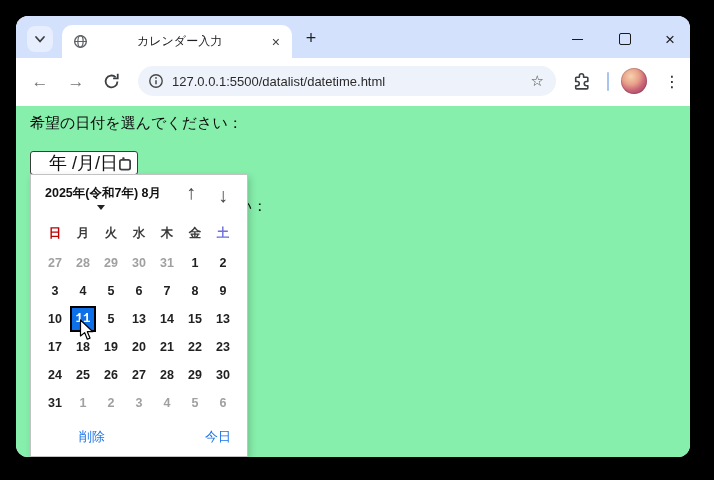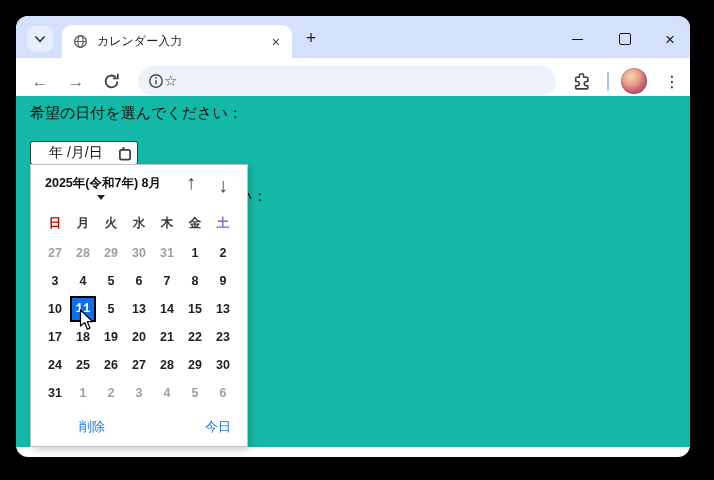--- a/index.html
+++ b/index.html
@@ -9,21 +9,21 @@
     -webkit-font-smoothing:antialiased;
   }
   
   .window{position:absolute;left:16px;top:16px;width:674px;height:441px;
     background:#fff;border-radius:12px;overflow:hidden;}
   
   .tabstrip{position:absolute;left:0;top:0;width:100%;height:42px;background:var(--tabstrip-bg,#d3e1fc);}
   .chevron-btn{position:absolute;left:11px;top:10px;width:26px;height:26px;border-radius:8px;
     background:#e7eefd;display:flex;align-items:center;justify-content:center;}
   .tab{position:absolute;left:46px;top:9px;width:230px;height:33px;background:#fff;
-    border-radius:10px 10px 0 0;display:flex;align-items:center;}
+    border-radius:10px 10px 0 0;display:flex;align-items:center;gap:40px;}
   .tab .favicon{margin-left:11px;display:flex;}
   .tab .tab-title{margin-left:9px;font-size:12px;color:#202124;white-space:nowrap;overflow:hidden;flex:1;}
   .tab .tab-close{margin-right:12px;font-size:14px;color:#3c4043;line-height:1;cursor:default;}
   .newtab{position:absolute;left:283px;top:10px;width:24px;height:24px;display:flex;align-items:center;
     justify-content:center;font-size:18px;color:#1f1f1f;}
   .win-btn{position:absolute;top:11px;width:24px;height:24px;display:flex;align-items:center;justify-content:center;}
   .wb-min{left:549px;} .wb-max{left:597px;} .wb-close{left:642px;font-size:17px;color:#1a1a1a;line-height:1;}
   .min-glyph{width:11px;height:0;border-top:1.6px solid #1a1a1a;}
   .max-glyph{width:10px;height:10px;border:1.4px solid #1a1a1a;border-radius:2px;}
   
@@ -39,26 +39,26 @@
   .urlbar .star{margin-right:12px;font-size:15px;color:#454545;}
   .ext-ic{position:absolute;left:556px;top:14px;}
   .tb-sep{position:absolute;left:591px;top:14px;width:2px;height:19px;background:#aac4f2;border-radius:1px;}
   .avatar{position:absolute;left:605px;top:10px;width:26px;height:26px;border-radius:50%;
     background:radial-gradient(circle at 38% 32%,#f6d2ae 0%,#e8a08a 35%,#c96277 60%,#8e3b54 100%);
     box-shadow:inset 0 0 0 1px rgba(0,0,0,.15);}
   .dots{position:absolute;left:646px;top:0;height:47px;width:20px;display:flex;align-items:center;
     justify-content:center;font-size:16px;color:#1f1f1f;}
   .tb-divider{position:absolute;left:0;top:89px;width:100%;height:1px;background:#dfe1e5;}
   
-  .content{position:absolute;left:0;top:80px;width:100%;height:351px;background:#14b8a6;}
+  .content{position:absolute;left:0;top:90px;width:100%;height:351px;background:#86efac;text-align:right;}
   .heading{position:absolute;left:14px;top:8px;font-size:15px;color:#0a0a0a;}
   .occluded{position:absolute;left:221px;top:91px;font-size:15px;color:#0a0a0a;z-index:1;}
   .date-input{position:absolute;left:14px;top:45px;width:106px;height:22px;border:1px solid #3c3c3c;
     border-radius:3px;background:#fff;display:flex;align-items:center;z-index:2;}
-  .date-input .di-text{margin-left:18px;font-size:14px;color:#111;flex:1;white-space:nowrap;}
+  .date-input .di-text{margin-left:18px;font-size:18px;color:#111;flex:1;white-space:nowrap;}
   .date-input .cal-ic{margin-right:5px;display:flex;}
   
   .popup{position:absolute;left:14px;top:68px;width:216px;height:281px;background:#fff;
     border:1px solid #c2c2c2;box-shadow:2px 3px 7px rgba(0,0,0,.18);z-index:3;}
   .cal-header{position:absolute;left:14px;top:10px;font-size:12.5px;font-weight:bold;color:#111;white-space:nowrap;}
   .cal-caret{position:absolute;left:66px;top:30px;width:0;height:0;
     border-left:4px solid transparent;border-right:4px solid transparent;border-top:5px solid #222;}
   .cal-arrow{position:absolute;top:5px;width:20px;height:24px;display:flex;align-items:center;justify-content:center;
     font-size:20px;color:#474747;}
   .arrow-up{left:150px;} .arrow-down{left:182px;top:8px;}
@@ -118,20 +118,21 @@
       </svg>
     </span>
     <div class="urlbar">
       <span class="info-ic">
         <svg width="16" height="16" viewBox="0 0 16 16">
           <circle cx="8" cy="8" r="6.2" fill="none" stroke="#474747" stroke-width="1.4"></circle>
           <line x1="8" y1="7.2" x2="8" y2="11.2" stroke="#474747" stroke-width="1.5"></line>
           <circle cx="8" cy="4.9" r="0.9" fill="#474747"></circle>
         </svg>
       </span>
+      <span class="url-text">127.0.0.1:5500/datalist/datetime.html</span>
       <span class="star">☆</span>
     </div>
     <span class="ext-ic">
       <svg width="19" height="19" viewBox="0 0 18 18">
         <path d="M7 3.6 a2 2 0 0 1 4 0 V5 h3.2 a0.8 0.8 0 0 1 0.8 0.8 V9 h-1.4 a2 2 0 0 0 0 4 H15 v2.2 a0.8 0.8 0 0 1 -0.8 0.8 H4.3 a0.8 0.8 0 0 1 -0.8 -0.8 V13 h1.4 a2 2 0 0 0 0 -4 H3.5 V5.8 A0.8 0.8 0 0 1 4.3 5 H7 Z" fill="none" stroke="#3c4043" stroke-width="1.5" stroke-linejoin="round"></path>
       </svg>
     </span>
     <div class="tb-sep"></div>
     <div class="avatar"></div>
     <div class="dots">⋮</div>

